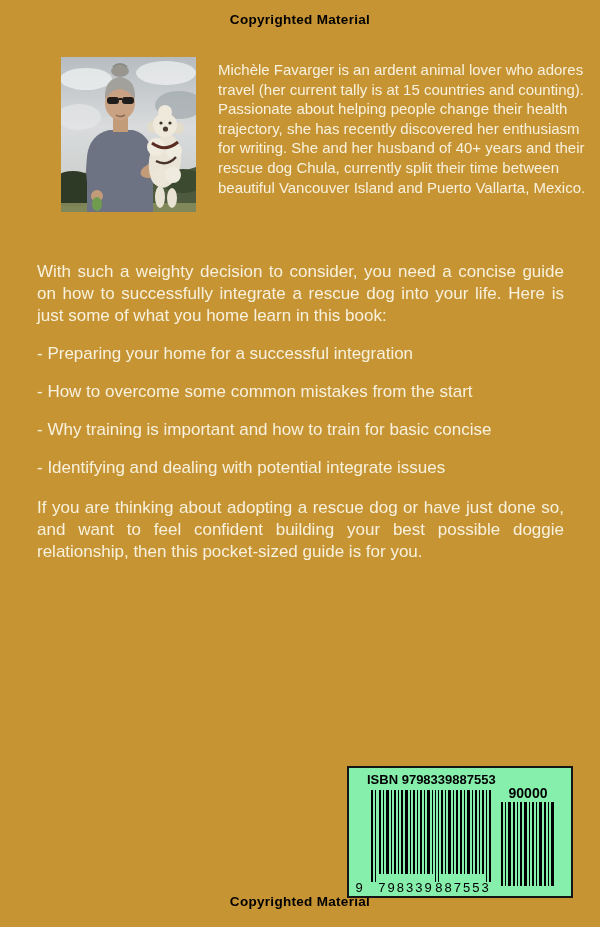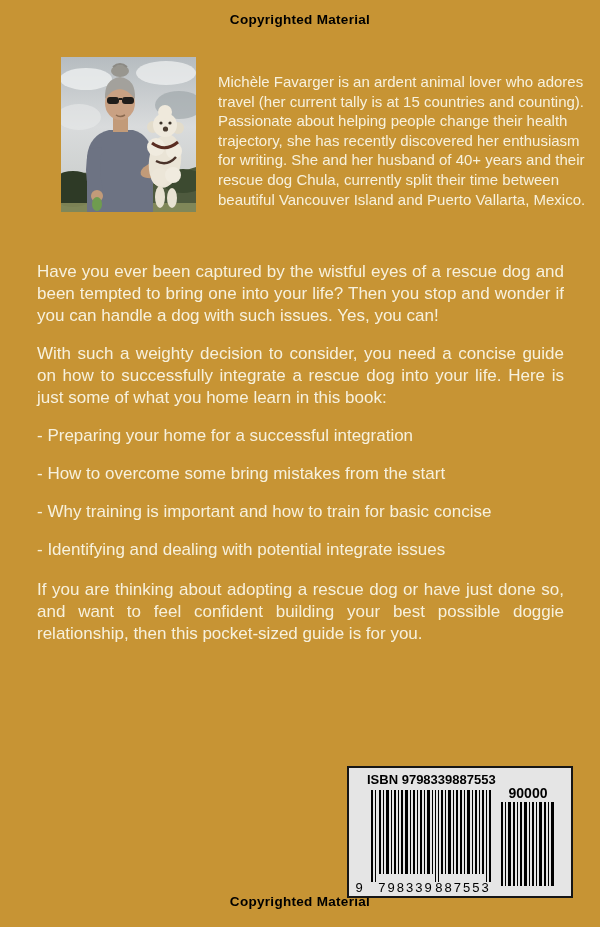--- a/index.html
+++ b/index.html
@@ -34,21 +34,20 @@
   .author-photo svg { display: block; width: 100%; height: 100%; }
   .author-bio {
     position: absolute;
     left: 218px;
     top: 60px;
     width: 372px;
     color: #F7F1DD;
     font-size: 15px;
     line-height: 19.6px;
     text-align: left;
-    margin-top: 12px;
   }
   .body-text {
     position: absolute;
     left: 37px;
     top: 261px;
     width: 527px;
     color: #F7F1DD;
     font-size: 17px;
     line-height: 22px;
   }
@@ -62,21 +61,21 @@
   .bullets li {
     margin: 0 0 16px 0;
     line-height: 22px;
   }
   .barcode-box {
     position: absolute;
     left: 347px;
     top: 766px;
     width: 222px;
     height: 128px;
-    background: #e5e5e5;
+    background: #86efac;
     border: 2px solid #161616;
     z-index: 2;
   }
   .barcode-box svg { display: block; width: 222px; height: 128px; }
   .bc-text {
     font-family: "Liberation Sans", sans-serif;
     fill: #000000;
   }
 </style>
 </head>
@@ -141,25 +140,24 @@
         <circle cx="104.5" cy="72" r="2.6" fill="#4a3c30"></circle>
         <path d="M91,86 Q104,96 117,85" stroke="#5a2d22" stroke-width="3" fill="none"></path>
         <path d="M95,104 Q106,110 115,100" stroke="#4a332a" stroke-width="2.5" fill="none"></path>
       </g>
     </svg>
   </div>
 
   <div class="author-bio">Michèle Favarger is an ardent animal lover who adores travel (her current tally is at 15 countries and counting).  Passionate about helping people change their health trajectory, she has recently discovered her enthusiasm for writing.  She and her husband of 40+ years and their rescue dog Chula, currently split their time between beautiful Vancouver Island and Puerto Vallarta, Mexico.</div>
 
   <div class="body-text">
-    <p class="just">Have you ever been captured by the wistful eyes of a rescue dog and been tempted to bring one into your life?  Then you stop and wonder if you can handle a dog with such issues. Yes, you can!</p>
     <p class="just">With such a weighty decision to consider, you need a concise guide on how to successfully integrate a rescue dog into your life. Here is just some of what you home learn in this book:</p>
     <ul class="bullets">
       <li>- Preparing your home for a successful integration</li>
-      <li>- How to overcome some bring mistakes from the start</li>
+      <li>- How to overcome some common mistakes from the start</li>
       <li>- Why training is important and how to train for basic concise</li>
       <li>- Identifying and dealing with potential integrate issues</li>
     </ul>
     <p class="just">If you are thinking about adopting a rescue dog or have just done so, and want to feel confident building your best possible doggie relationship, then this pocket-sized guide is for you.</p>
   </div>
 
   <div class="barcode-box">
     <svg viewBox="0 0 222 128">
       <text class="bc-text" x="18" y="16" font-size="13" font-weight="bold">ISBN 9798339887553</text>
 

